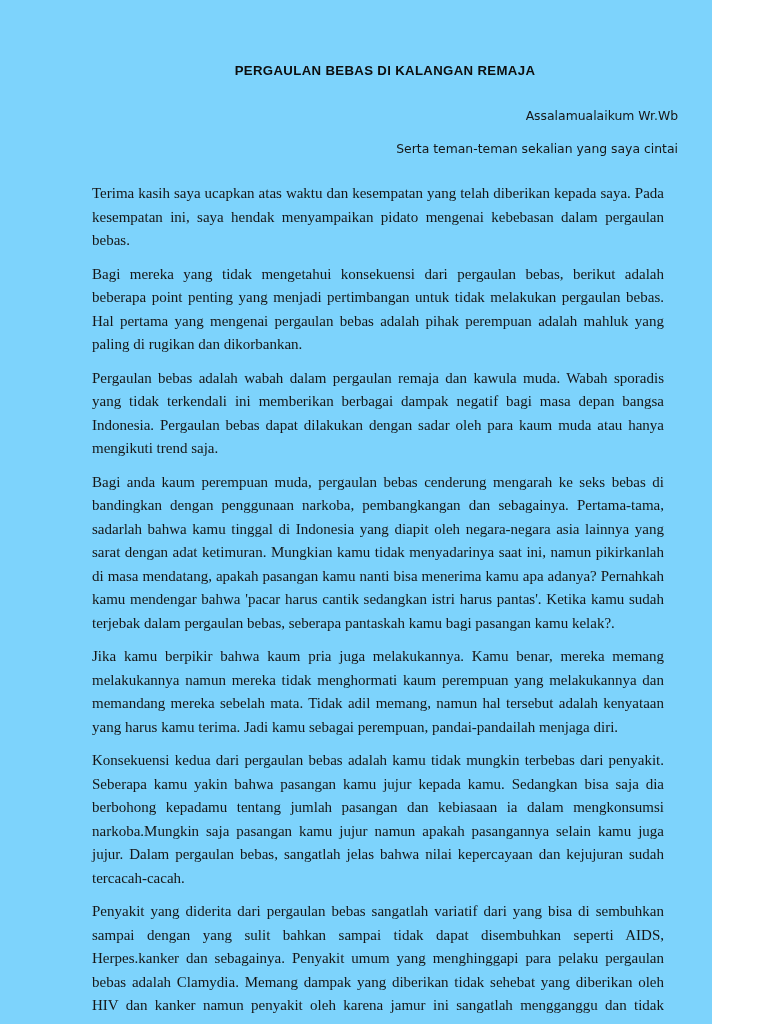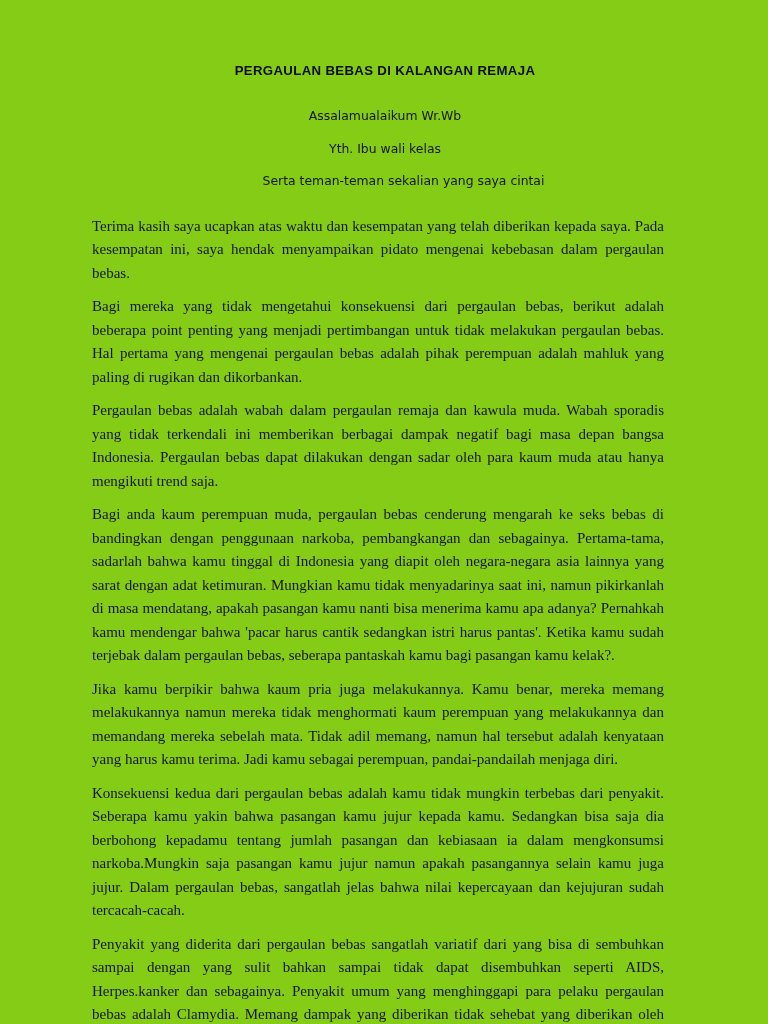--- a/index.html
+++ b/index.html
@@ -10,23 +10,23 @@
   body {
     width: 768px;
     height: 1024px;
     background: #ffffff;
     font-family: "DejaVu Sans", sans-serif;
     overflow: hidden;
   }
 
   .page {
     position: relative;
-    width: 768px;
+    width: 712px;
     height: 1024px;
-    background: #84cc16;
+    background: #7dd3fc;
     box-sizing: border-box;
     padding: 0;
   }
 
   .doc-body {
     position: absolute;
     left: 92px;
     top: 62px;
     width: 586px;
   }
@@ -42,21 +42,21 @@
     margin: 0 0 24px 0;
     white-space: nowrap;
   }
 
   .salutation {
     font-family: "DejaVu Sans", sans-serif;
     font-size: 12.4px;
     color: #161616;
     line-height: 23.5px;
     margin: 0 0 9px 0;
-    text-align: center;
+    text-align: right;
   }
 
   .salutation:last-of-type {
     margin-bottom: 0;
     margin-left: 37px;
   }
 
   .para {
     font-family: Liberation Serif, serif;
     font-size: 15px;
@@ -85,21 +85,20 @@
 <body>
 
 <div class="page">
 
   <div class="doc-body">
 
     <h1 class="doc-title">PERGAULAN BEBAS DI KALANGAN REMAJA</h1>
 
     <div class="salutation-block">
       <p class="salutation">Assalamualaikum Wr.Wb</p>
-      <p class="salutation">Yth. Ibu wali kelas</p>
       <p class="salutation">Serta teman-teman sekalian yang saya cintai</p>
     </div>
 
     <div class="para-block">
       <p class="para">Terima kasih saya ucapkan atas waktu dan kesempatan yang telah diberikan kepada saya. Pada kesempatan ini, saya hendak menyampaikan pidato mengenai kebebasan dalam pergaulan bebas.</p>
       <p class="para">Bagi mereka yang tidak mengetahui konsekuensi dari pergaulan bebas, berikut adalah beberapa point penting yang menjadi pertimbangan untuk tidak melakukan pergaulan bebas. Hal pertama yang mengenai pergaulan bebas adalah pihak perempuan adalah mahluk yang paling di rugikan dan dikorbankan.</p>
       <p class="para">Pergaulan bebas adalah wabah dalam pergaulan remaja dan kawula muda. Wabah sporadis yang tidak terkendali ini memberikan berbagai dampak negatif bagi masa depan bangsa Indonesia. Pergaulan bebas dapat dilakukan dengan sadar oleh para kaum muda atau hanya mengikuti trend saja.</p>
       <p class="para">Bagi anda kaum perempuan muda, pergaulan bebas cenderung mengarah ke seks bebas di bandingkan dengan penggunaan narkoba, pembangkangan dan sebagainya. Pertama-tama, sadarlah bahwa kamu tinggal di Indonesia yang diapit oleh negara-negara asia lainnya yang sarat dengan adat ketimuran. Mungkian kamu tidak menyadarinya saat ini, namun pikirkanlah di masa mendatang, apakah pasangan kamu nanti bisa menerima kamu apa adanya? Pernahkah kamu mendengar bahwa 'pacar harus cantik sedangkan istri harus pantas'. Ketika kamu sudah terjebak dalam pergaulan bebas, seberapa pantaskah kamu bagi pasangan kamu kelak?.</p>
       <p class="para">Jika kamu berpikir bahwa kaum pria juga melakukannya. Kamu benar, mereka memang melakukannya namun mereka tidak menghormati kaum perempuan yang melakukannya dan memandang mereka sebelah mata. Tidak adil memang, namun hal tersebut adalah kenyataan yang harus kamu terima. Jadi kamu sebagai perempuan, pandai-pandailah menjaga diri.</p>
       <p class="para">Konsekuensi kedua dari pergaulan bebas adalah kamu tidak mungkin terbebas dari penyakit. Seberapa kamu yakin bahwa pasangan kamu jujur kepada kamu. Sedangkan bisa saja dia berbohong kepadamu tentang jumlah pasangan dan kebiasaan ia dalam mengkonsumsi narkoba.Mungkin saja pasangan kamu jujur namun apakah pasangannya selain kamu juga jujur. Dalam pergaulan bebas, sangatlah jelas bahwa nilai kepercayaan dan kejujuran sudah tercacah-cacah.</p>

